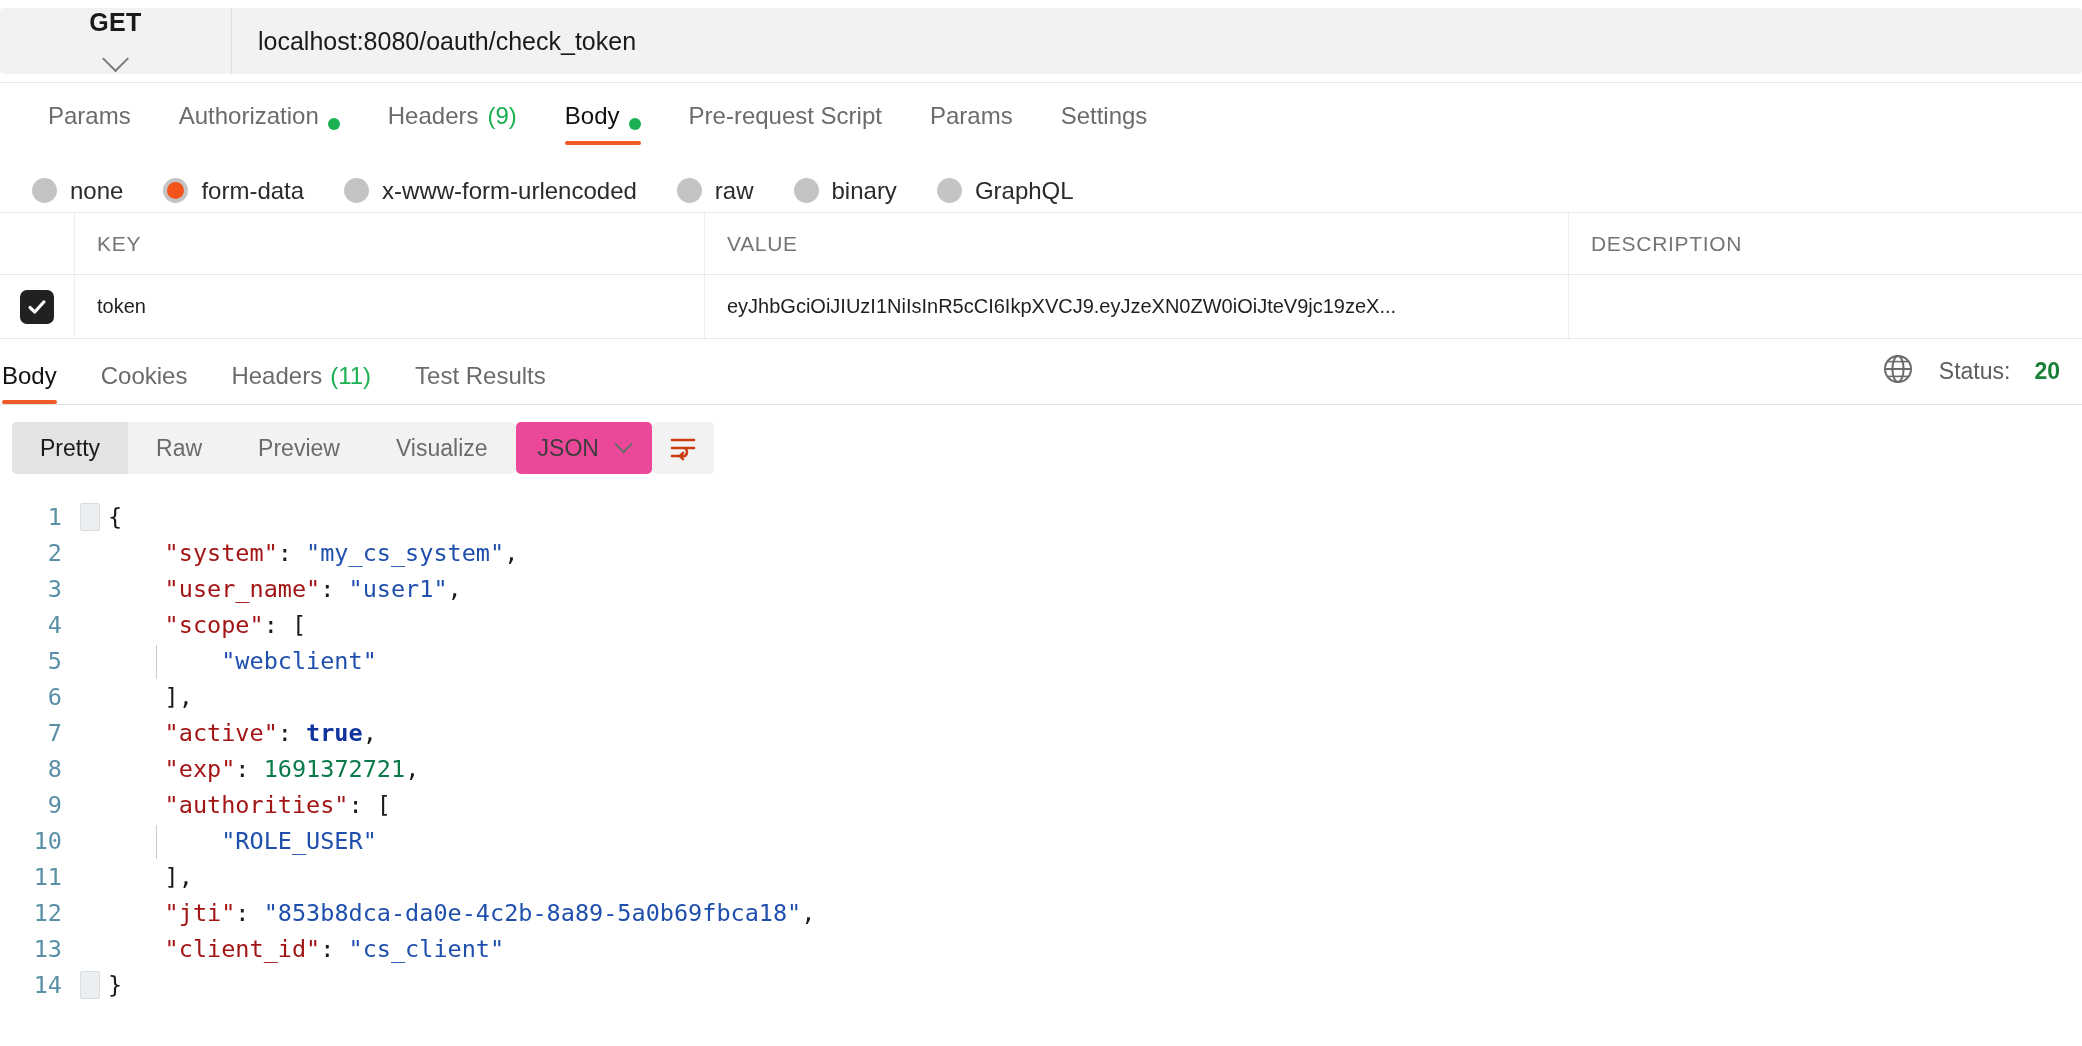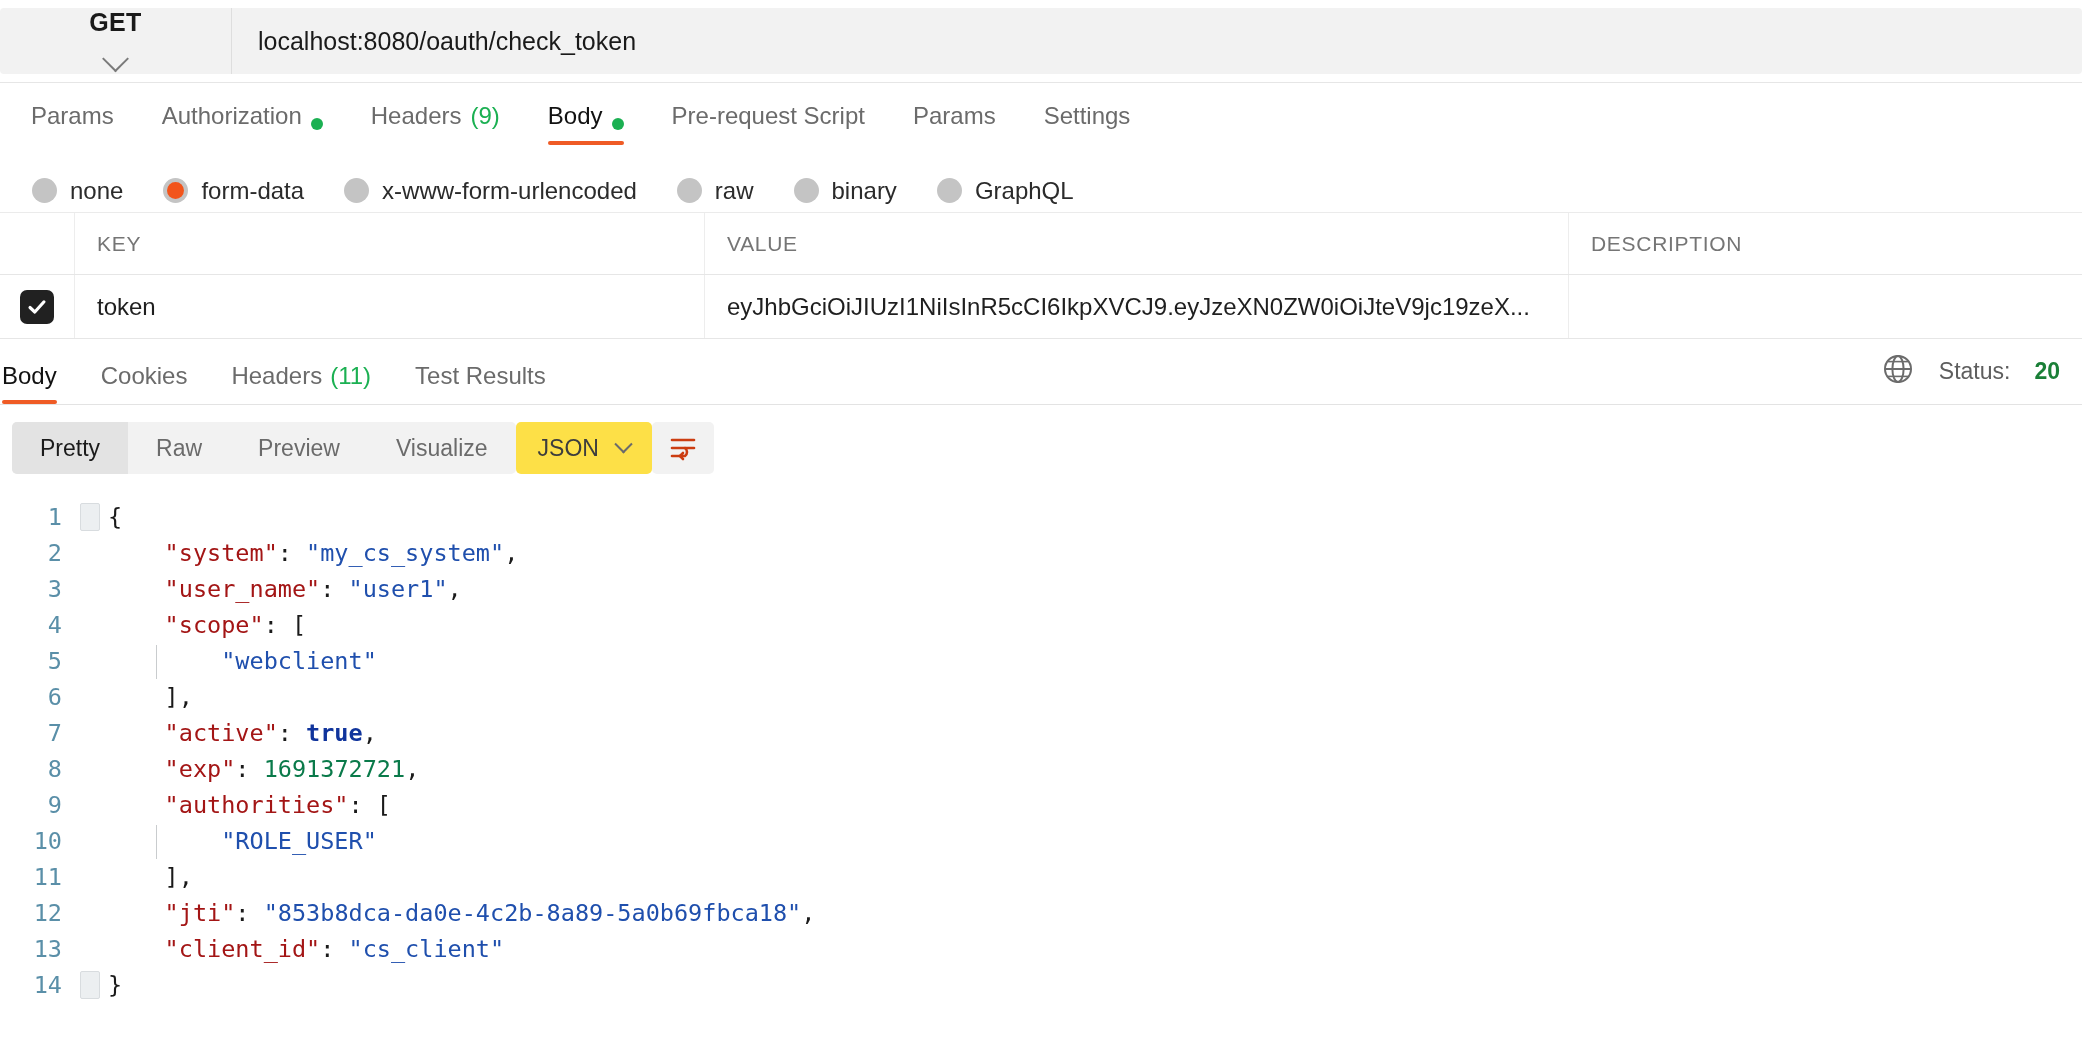--- a/index.html
+++ b/index.html
@@ -54,21 +54,21 @@
     font-size: 25px;
     color: #1a1a1a;
     cursor: text;
   }
 
   
   .req-tabs {
     display: flex;
     align-items: flex-start;
     height: 62px;
-    padding-left: 7px;
+    padding-left: 24px;
     gap: 0;
   }
   .req-tab {
     position: relative;
     padding: 0 24px 15px 24px;
     font-size: 24px;
     color: #6b6b6b;
     cursor: pointer;
     display: flex;
     align-items: center;
@@ -169,21 +169,21 @@
     padding-left: 22px;
     overflow: hidden;
   }
   .kv-head .c-key, .kv-head .c-val, .kv-head .c-desc {
     font-size: 21px;
     letter-spacing: 0.7px;
     color: #757575;
     font-weight: 400;
   }
   .kv-row .c-key, .kv-row .c-val {
-    font-size: 24px;
+    font-size: 20px;
     color: #1f1f1f;
     white-space: nowrap;
     text-overflow: ellipsis;
   }
   .checkbox {
     width: 34px; height: 34px;
     border-radius: 7px;
     background: #212121;
     display: flex; align-items: center; justify-content: center;
     cursor: pointer;
@@ -249,21 +249,21 @@
     cursor: pointer;
     white-space: nowrap;
   }
   .seg-btn.active {
     background: #e3e3e3;
     color: #1a1a1a;
   }
   .fmt-select {
     display: flex; align-items: center;
     gap: 18px;
-    background: #fde047;
+    background: #ec4899;
     border-radius: 5px;
     height: 52px;
     padding: 0 22px;
     font-size: 23px;
     color: #3d3d3d;
     cursor: pointer;
   }
   .chev-sm {
     width: 13px; height: 13px;
     border-right: 2.2px solid #6b6b6b;

